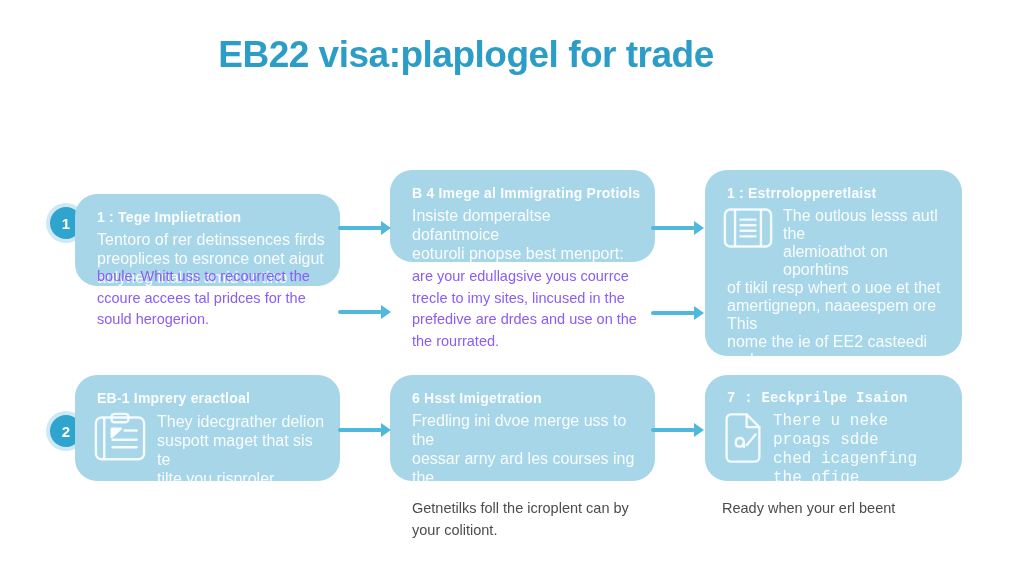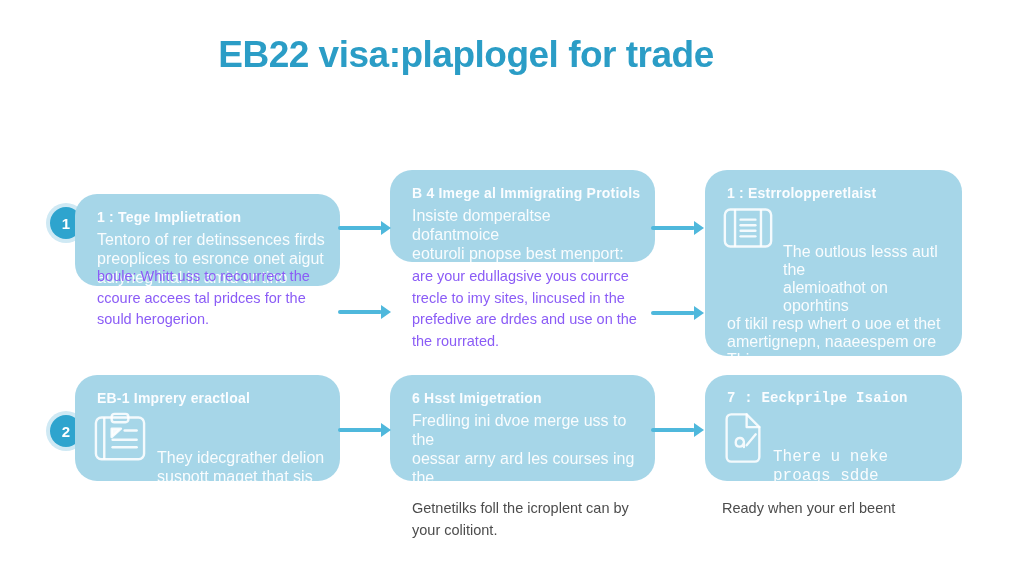--- a/index.html
+++ b/index.html
@@ -18,21 +18,21 @@
   .box-heading {
     font-weight:bold; font-size:14px; color:#fbfdff;
     padding:15px 8px 4px 22px; letter-spacing:0.2px;
   }
   .lines {
     white-space:pre-line; font-size:16px; line-height:19px;
     padding:1px 14px 0 22px; color:rgba(255,255,255,0.93);
   }
   .box.tall .lines { line-height:18px; padding-top:0; }
   .icon-row { display:flex; align-items:flex-start; gap:10px; padding:2px 10px 0 18px; }
-  .icon-row .lines { padding:0;margin-top:36px; }
+  .icon-row .lines { padding:0; }
   .step-icon { flex:0 0 auto; display:block; }
   .step-icon svg { display:block; stroke:#ffffff; stroke-opacity:0.88; fill:none;
     stroke-width:2.6; stroke-linecap:round; stroke-linejoin:round; }
   .overflow-text {
     position:absolute; white-space:pre-line; font-size:14.5px;
     line-height:21.5px; color:#8b5cf6;
   }
   .caption {
     position:absolute; white-space:pre-line; font-size:14.5px;
     line-height:22px; color:#4c4c4c;

